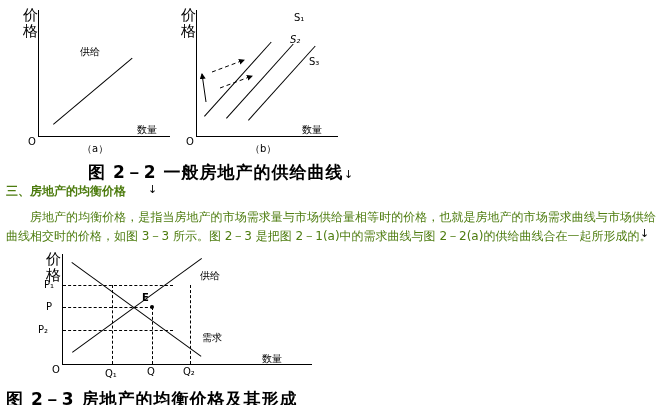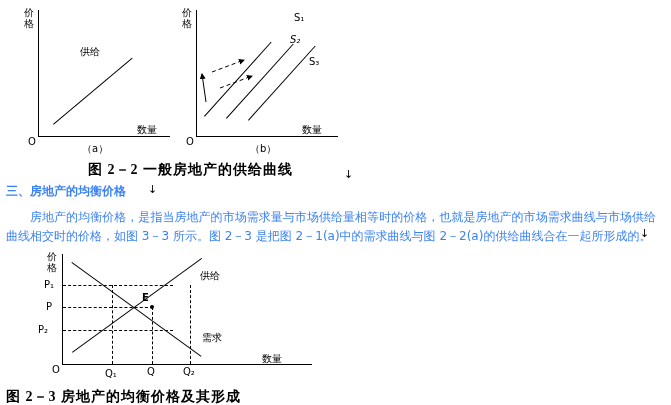--- a/index.html
+++ b/index.html
@@ -10,26 +10,26 @@
     color:#000;
     position:relative;
     overflow:hidden;
     font-size:11px;
   }
   .fig{position:absolute;}
   .axis-v,.axis-h{position:absolute;background:#000;}
   .axis-v{width:1px;}
   .axis-h{height:1px;}
   .lbl{position:absolute;white-space:nowrap;font-size:10px;line-height:1.15;}
-  .vlbl{position:absolute;font-size:10px;line-height:1.05;width:12px;text-align:center;}
+  .vlbl{position:absolute;font-size:15px;line-height:1.05;width:12px;text-align:center;}
   .line{position:absolute;height:0;border-top:1px solid #000;transform-origin:0 0;}
   .dashed{position:absolute;border-top:1px dashed #000;height:0;}
   .dashed-v{position:absolute;border-left:1px dashed #000;width:0;}
-  .para{position:absolute;font-size:12px;line-height:19px;color:#3b82f6;}
-  .caption{position:absolute;font-size:14px;font-weight:bold;letter-spacing:1px;font-family:Liberation Serif, serif;}
+  .para{position:absolute;font-size:12px;line-height:19px;color:#4d7c0f;}
+  .caption{position:absolute;font-size:17px;font-weight:bold;letter-spacing:1px;}
   .arrowdown{position:absolute;font-size:11px;}
 </style>
 </head>
 <body>
 
 <div class="fig" style="left:20px;top:6px;width:150px;height:140px;">
   <div class="axis-v" style="left:18px;top:4px;width:1px;height:126px;"></div>
   <div class="axis-h" style="left:18px;top:130px;width:132px;height:1px;"></div>
   <div class="vlbl" style="left:3px;top:2px;">价格</div>
   <div class="lbl" style="left:117px;top:118px;">数量</div>

